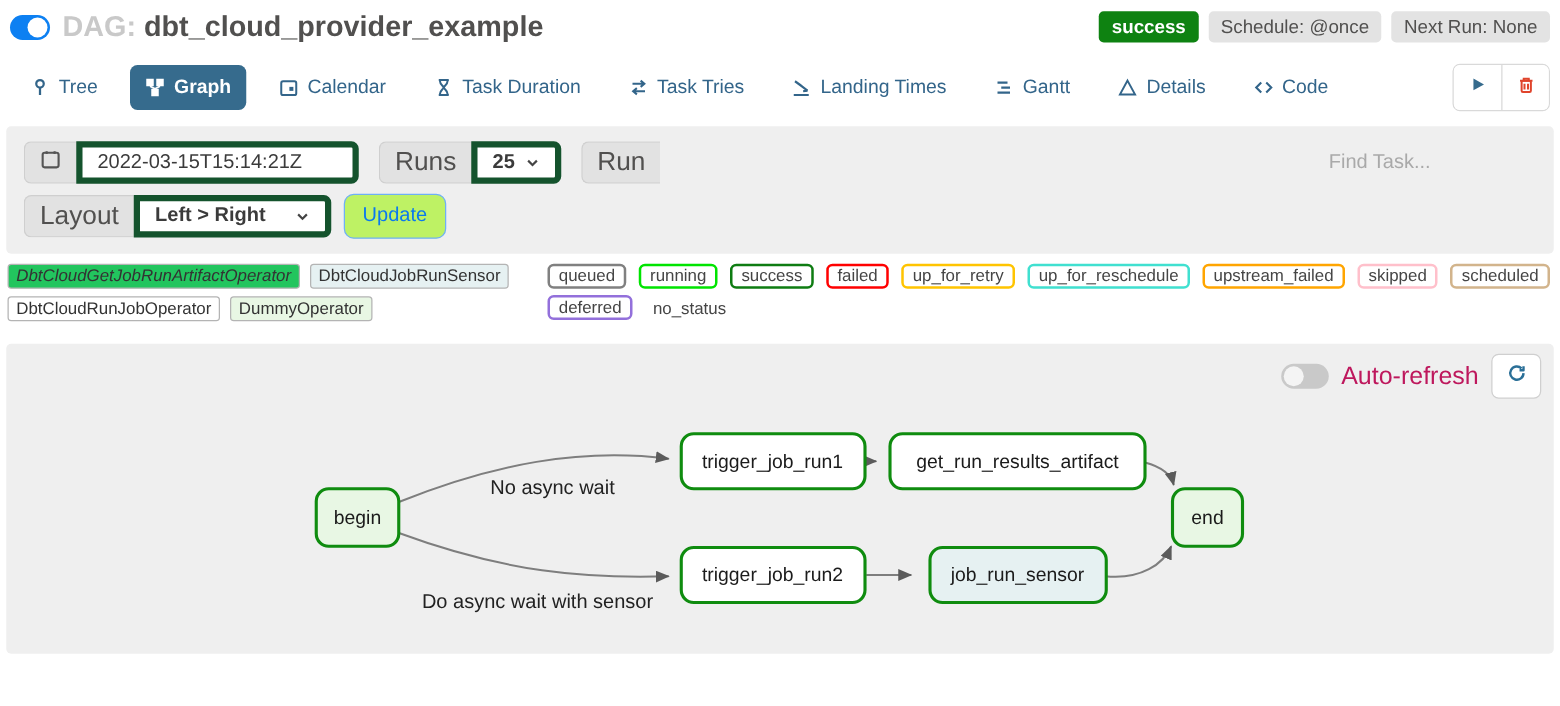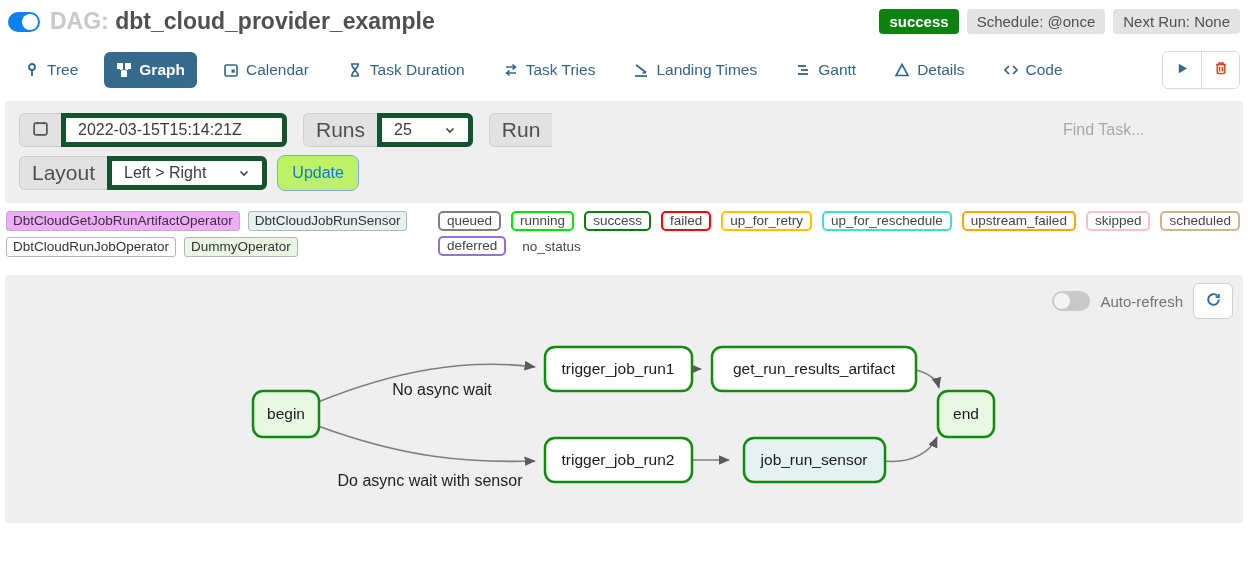--- a/index.html
+++ b/index.html
@@ -28,21 +28,21 @@
 
   
   .toolbar { margin:4px 5px 0 5px; background:#efefef; border-radius:4px; padding:12px 14px 12px 14px; }
   .tb-row { display:flex; align-items:center; }
   .tb-row + .tb-row { margin-top:8px; }
   .group { display:flex; align-items:stretch; height:34px; border-radius:6px; margin-right:16px; }
   .addon { display:flex; align-items:center; padding:0 12px; background:#e2e2e2; border:1px solid #cfcfcf;
     border-right:none; border-radius:6px 0 0 6px; font-size:21px; color:#51504f;text-align:center; }
   .field, .selectbox { display:flex; align-items:center; background:#fff; border:5px solid #14532d;
     border-radius:0 6px 6px 0; font-size:16px; color:#3b3b3b; padding:0 12px; }
-  .selectbox { cursor:pointer; gap:32px; }
+  .selectbox { cursor:pointer; gap:8px;font-weight:bold; }
   .selectbox .chev { display:flex; }
   input.text { border:none; outline:none; font-size:16px; color:#3b3b3b; background:transparent;
     font-family:"Liberation Sans","DejaVu Sans",sans-serif; }
   .date-input { width:192px; }
   .find-input { margin-left:auto; height:34px; width:178px; border:1px solid #d5d5d5; border-radius:6px;
     background:#fff; padding:0 12px; }
   .find-input::placeholder { color:#a9a9a9; }
   .btn-update { height:36px; padding:0 14px; background:#bef264; border:1.5px solid #6fb0f5; color:#0b79ee;
     font-size:16px; border-radius:8px; cursor:pointer; font-family:inherit; }
 
@@ -53,21 +53,21 @@
   .st-block { display:flex; flex-direction:column; gap:5px; }
   .st-row { display:flex; gap:10px; align-items:center; }
   .st-badge { border:2px solid #808080; border-radius:5px; padding:0 7px 1px 7px; font-size:13.5px; color:#454545; background:#fff; white-space:nowrap; }
   .no-status { font-size:13.5px; color:#454545; margin-left:6px; }
 
   
   .graph-panel { position:relative; margin:14px 5px 0 5px; height:248px; background:#efefef; border-radius:4px; }
   .graph-controls { position:absolute; top:8px; right:10px; display:flex; align-items:center; gap:10px; z-index:2; }
   .ar-toggle { width:38px; height:20px; border-radius:10px; background:#c9c9c9; position:relative; cursor:pointer; }
   .ar-toggle .knob { position:absolute; top:2px; left:2px; width:16px; height:16px; border-radius:50%; background:#f4f4f4; }
-  .ar-label { font-size:15px; color:#737373; }
+  .ar-label { font-size:20px; color:#be185d; }
   .refresh-btn { width:40px; height:36px; background:#fff; border:1px solid #cfcfcf; border-radius:6px;
     display:flex; align-items:center; justify-content:center; cursor:pointer; }
   svg.graph { position:absolute; left:0; top:0; }
   .node rect { stroke:#0f8c0f; stroke-width:2.5; cursor:pointer; }
   .node text { font-size:15.5px; fill:#1b1b1b; text-anchor:middle; font-family:"Liberation Sans","DejaVu Sans",sans-serif; }
   .edge { fill:none; stroke:#7e7e7e; stroke-width:1.6; }
   .edge-label { font-size:16px; fill:#222; font-family:"Liberation Sans","DejaVu Sans",sans-serif; }
 </style>
 </head>
 <body>
@@ -233,21 +233,21 @@
             </svg>
           </span>
       </div>
     </div>
     <button class="btn-update">Update</button>
   </div>
 </div>
 
 <div class="legend">
   <div class="op-block">
-    <span class="op-badge" style="background: #f0abfc;">DbtCloudGetJobRunArtifactOperator</span>
+    <span class="op-badge" style="background: #22c55e; font-style: italic;">DbtCloudGetJobRunArtifactOperator</span>
     <span class="op-badge" style="background: rgb(230, 241, 242);">DbtCloudJobRunSensor</span>
     <span class="op-badge" style="background: rgb(255, 255, 255);">DbtCloudRunJobOperator</span>
     <span class="op-badge" style="background: rgb(232, 247, 228);">DummyOperator</span>
   </div>
   <div class="st-block">
     <div class="st-row">
       <span class="st-badge" style="border-color: rgb(128, 128, 128);">queued</span>
       <span class="st-badge" style="border-color: rgb(0, 228, 0);">running</span>
       <span class="st-badge" style="border-color: rgb(14, 124, 18);">success</span>
       <span class="st-badge" style="border-color: rgb(255, 0, 0);">failed</span>

